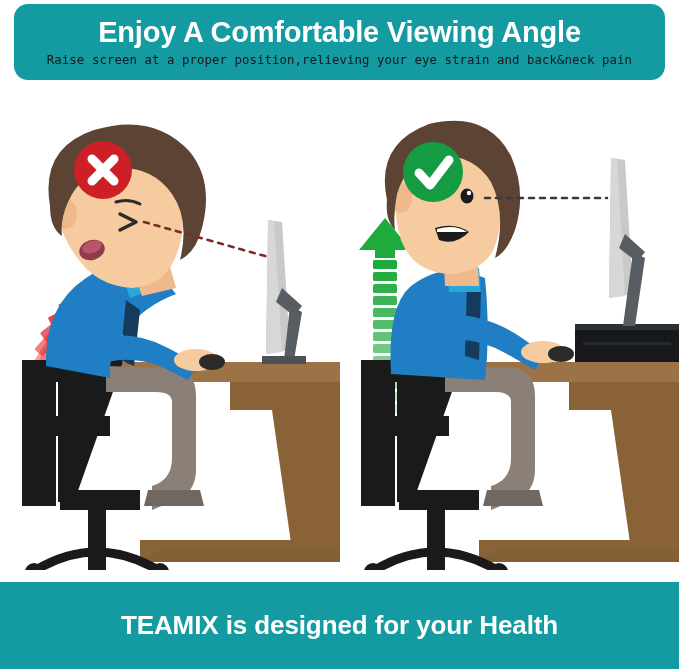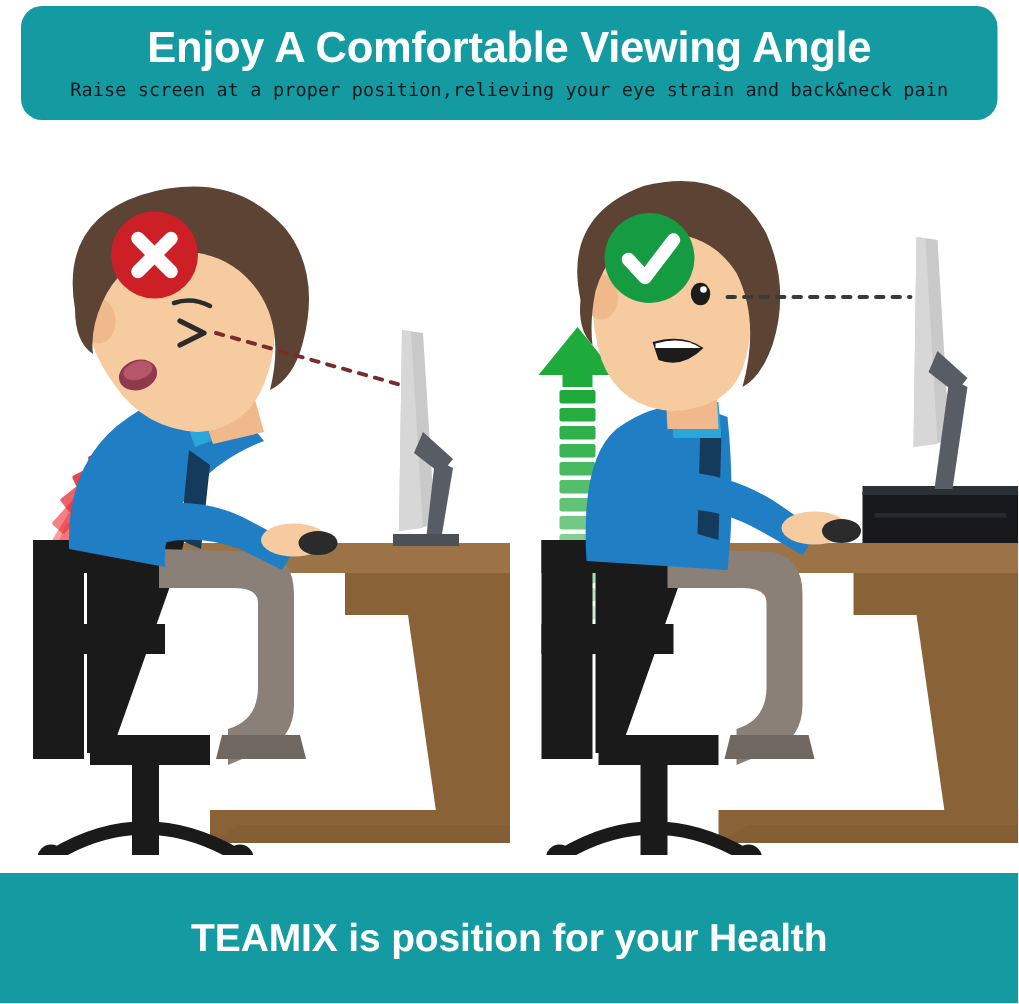--- a/index.html
+++ b/index.html
@@ -300,16 +300,16 @@
       </g>
 
       <g>
         <circle cx="94" cy="62" r="30" fill="#159b42"></circle>
         <path d="M80,63 L91,75 L110,50" stroke="#ffffff" stroke-width="9" fill="none" stroke-linecap="round" stroke-linejoin="round"></path>
       </g>
     </svg>
   </div>
 
   <div class="footer-banner">
-    <div class="footer-text">TEAMIX is position for your Health</div>
+    <div class="footer-text">TEAMIX is designed for your Health</div>
   </div>
 
 </div>
 
 </body></html>

